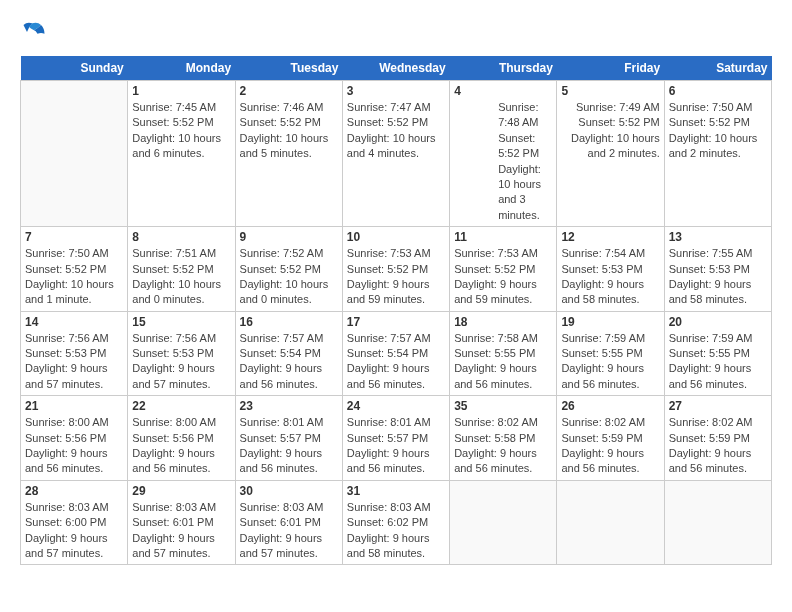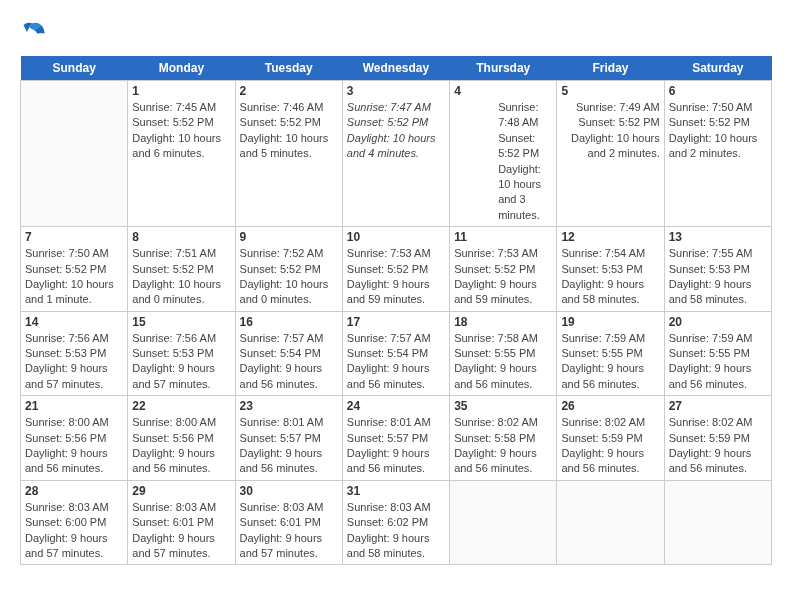--- a/index.html
+++ b/index.html
@@ -52,21 +52,21 @@
     table {
       width: 100%;
       border-collapse: collapse;
       table-layout: fixed;
     }
     th {
       background-color: #2a6cc4;
       color: #fff;
       font-size: 12px;
       padding: 5px 4px;
-      text-align: center;
+      text-align: right;
       font-weight: bold;
     }
     td {
       border: 1px solid #ccc;
       vertical-align: top;
       padding: 3px 4px;
       font-size: 9.5px;
       color: #333;
       height: 78px;
     }
@@ -135,21 +135,21 @@
           </td>
           <td>
             <span class="day-num">2</span>
             <div class="day-info" style="white-space: pre-line;">Sunrise: 7:46 AM
 Sunset: 5:52 PM
 Daylight: 10 hours
 and 5 minutes.</div>
           </td>
           <td>
             <span class="day-num">3</span>
-            <div class="day-info" style="white-space: pre-line; font-style: italic;">Sunrise: 7:47 AM
+            <div class="day-info" style="white-space: pre-line;">Sunrise: 7:47 AM
 Sunset: 5:52 PM
 Daylight: 10 hours
 and 4 minutes.</div>
           </td>
           <td>
             <span class="day-num">4</span>
             <div class="day-info" style="white-space: pre-line; margin-left: 44px;">Sunrise: 7:48 AM
 Sunset: 5:52 PM
 Daylight: 10 hours
 and 3 minutes.</div>

